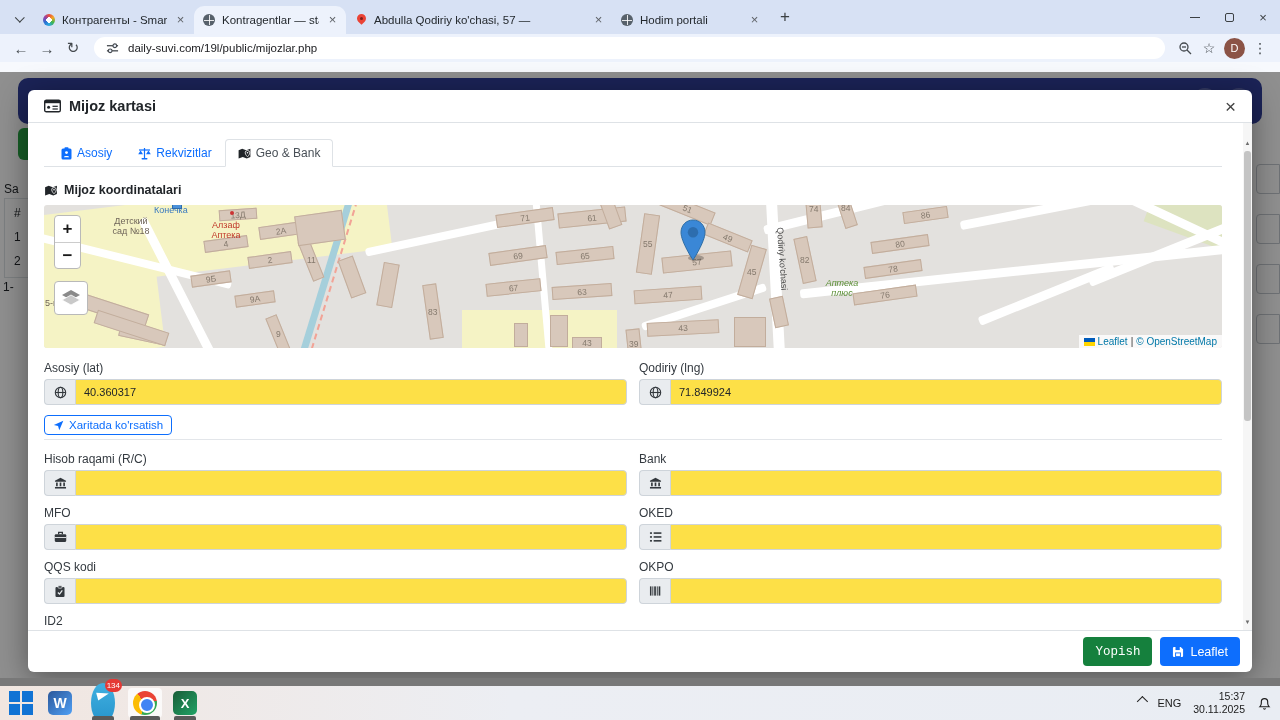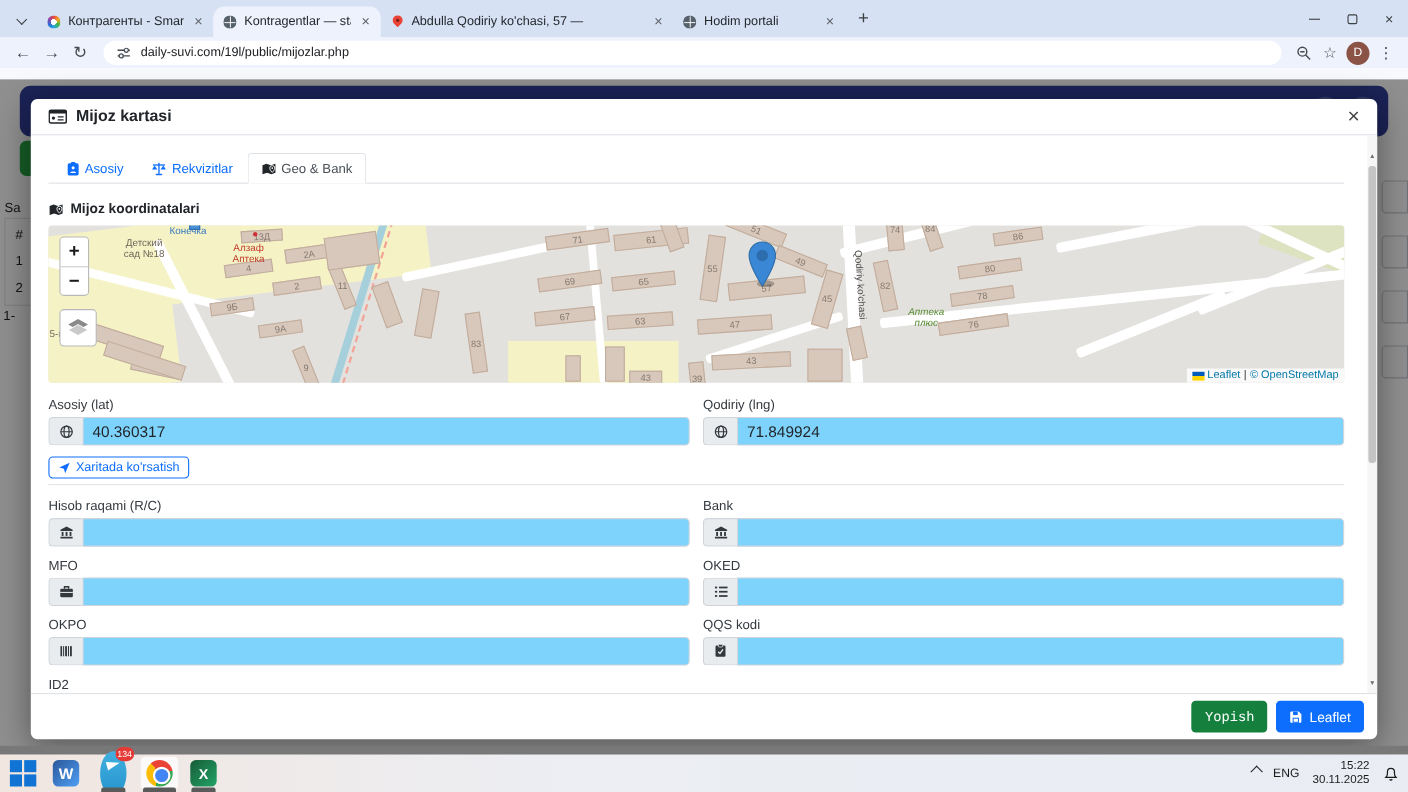--- a/index.html
+++ b/index.html
@@ -80,21 +80,21 @@
   .attrib a{color:#0078a8;text-decoration:none;}
   .uaflag{width:11px;height:8px;background:linear-gradient(#005bbb 0 50%,#ffd500 50% 100%);display:inline-block;}
   .marker{position:absolute;z-index:3;}
 
   
   .formgrid{display:grid;grid-template-columns:1fr 1fr;column-gap:12px;margin-top:13px;}
   .field{margin-bottom:10px;}
   .flabel{font-size:12px;color:#343a40;margin-bottom:4px;}
   .igroup{display:flex;height:26px;width:100%;}
   .addon{width:31px;flex:none;background:#e9ecef;border:1px solid #ced4da;border-right:none;border-radius:4px 0 0 4px;display:flex;align-items:center;justify-content:center;color:#33383d;}
-  .igroup input{flex:1;min-width:0;border:1px solid #ced4da;border-radius:0 4px 4px 0;font-size:14px;color:#212529;padding:0 8px;outline:none;font-family:"Liberation Sans",sans-serif;background:#7dd3fc;}
+  .igroup input{flex:1;min-width:0;border:1px solid #ced4da;border-radius:0 4px 4px 0;font-size:11px;color:#212529;padding:0 8px;outline:none;font-family:"Liberation Sans",sans-serif;background:#fde047;}
   .btnrow{grid-column:1 / 2;}
   .btn-outline{display:inline-flex;align-items:center;gap:5px;border:1px solid #0d6efd;color:#0d6efd;background:#fff;font-size:11.5px;padding:3px 8px;border-radius:4px;cursor:pointer;}
   .divider{grid-column:1 / 3;border-top:1px solid #e3e6ea;margin:4px 0 12px 0;}
 
   
   .sbar{position:absolute;right:0;top:0;width:9px;height:507px;background:#f6f6f6;}
   .sarrow{position:absolute;left:0;width:9px;height:12px;display:flex;align-items:center;justify-content:center;font-size:6px;color:#6d6d6d;}
   .sthumb{position:absolute;left:1px;width:7px;background:#c4c4c4;border-radius:3px;}
 
   
@@ -534,42 +534,42 @@
                   <rect x="1" y="1.4" width="2.2" height="1.7"></rect>
                   <rect x="1" y="5.6" width="2.2" height="1.7"></rect>
                   <rect x="1" y="9.8" width="2.2" height="1.7"></rect>
                 </svg>
               </span>
             <input value="" style="">
           </div>
         </div>
 
         <div class="field">
+          <div class="flabel">QQS kodi</div>
+          <div class="igroup">
+            <span class="addon">
+                <svg width="12" height="13" viewBox="0 0 13 14">
+                  <rect x="1.6" y="2" width="9.8" height="11" rx="1.2" fill="#33383d"></rect>
+                  <rect x="4.4" y="0.8" width="4.2" height="2.6" rx="0.8" fill="#33383d" stroke="#e9ecef" stroke-width="0.8"></rect>
+                  <path d="M4.2 8 L6 9.8 L9 5.8" fill="none" stroke="#e9ecef" stroke-width="1.4"></path>
+                </svg>
+              </span>
+            <input value="" style="">
+          </div>
+        </div>
+        <div class="field">
           <div class="flabel">OKPO</div>
           <div class="igroup">
             <span class="addon">
                 <svg width="13" height="12" viewBox="0 0 14 13" fill="#33383d">
                   <rect x="1" y="1.5" width="1.6" height="10"></rect>
                   <rect x="3.6" y="1.5" width="1" height="10"></rect>
                   <rect x="5.6" y="1.5" width="1.8" height="10"></rect>
                   <rect x="8.4" y="1.5" width="1" height="10"></rect>
                   <rect x="10.4" y="1.5" width="1.8" height="10"></rect>
-                </svg>
-              </span>
-            <input value="" style="">
-          </div>
-        </div>
-        <div class="field">
-          <div class="flabel">QQS kodi</div>
-          <div class="igroup">
-            <span class="addon">
-                <svg width="12" height="13" viewBox="0 0 13 14">
-                  <rect x="1.6" y="2" width="9.8" height="11" rx="1.2" fill="#33383d"></rect>
-                  <rect x="4.4" y="0.8" width="4.2" height="2.6" rx="0.8" fill="#33383d" stroke="#e9ecef" stroke-width="0.8"></rect>
-                  <path d="M4.2 8 L6 9.8 L9 5.8" fill="none" stroke="#e9ecef" stroke-width="1.4"></path>
                 </svg>
               </span>
             <input value="" style="">
           </div>
         </div>
 
         <div class="field">
           <div class="flabel">ID2</div>
 
         </div>
@@ -624,21 +624,21 @@
     <div class="tbicon" style="left:172px;">
       <div class="excelicon">X</div>
     </div>
     <div class="runbar" style="left:92px;width:22px;"></div>
     <div class="runbar" style="left:130px;width:30px;"></div>
     <div class="runbar" style="left:174px;width:22px;"></div>
     <div class="tray">
       <span class="trayup"></span>
       <span class="lang">ENG</span>
       <span class="clock">
-        <span>15:22</span><br>
+        <span>15:37</span><br>
         <span>30.11.2025</span>
       </span>
       <span>
         <svg width="15" height="15" viewBox="0 0 16 16" fill="none" stroke="#1c1c1c" stroke-width="1.2">
             <path d="M13 11.5 H3 C4.2 10.2 4.6 9.3 4.6 7.6 V6.2 a3.4 3.4 0 0 1 6.8 0 V7.6 C11.4 9.3 11.8 10.2 13 11.5 Z"></path>
             <path d="M6.8 13.2 a1.3 1.3 0 0 0 2.4 0"></path>
           </svg>
       </span>
     </div>
   </div>

